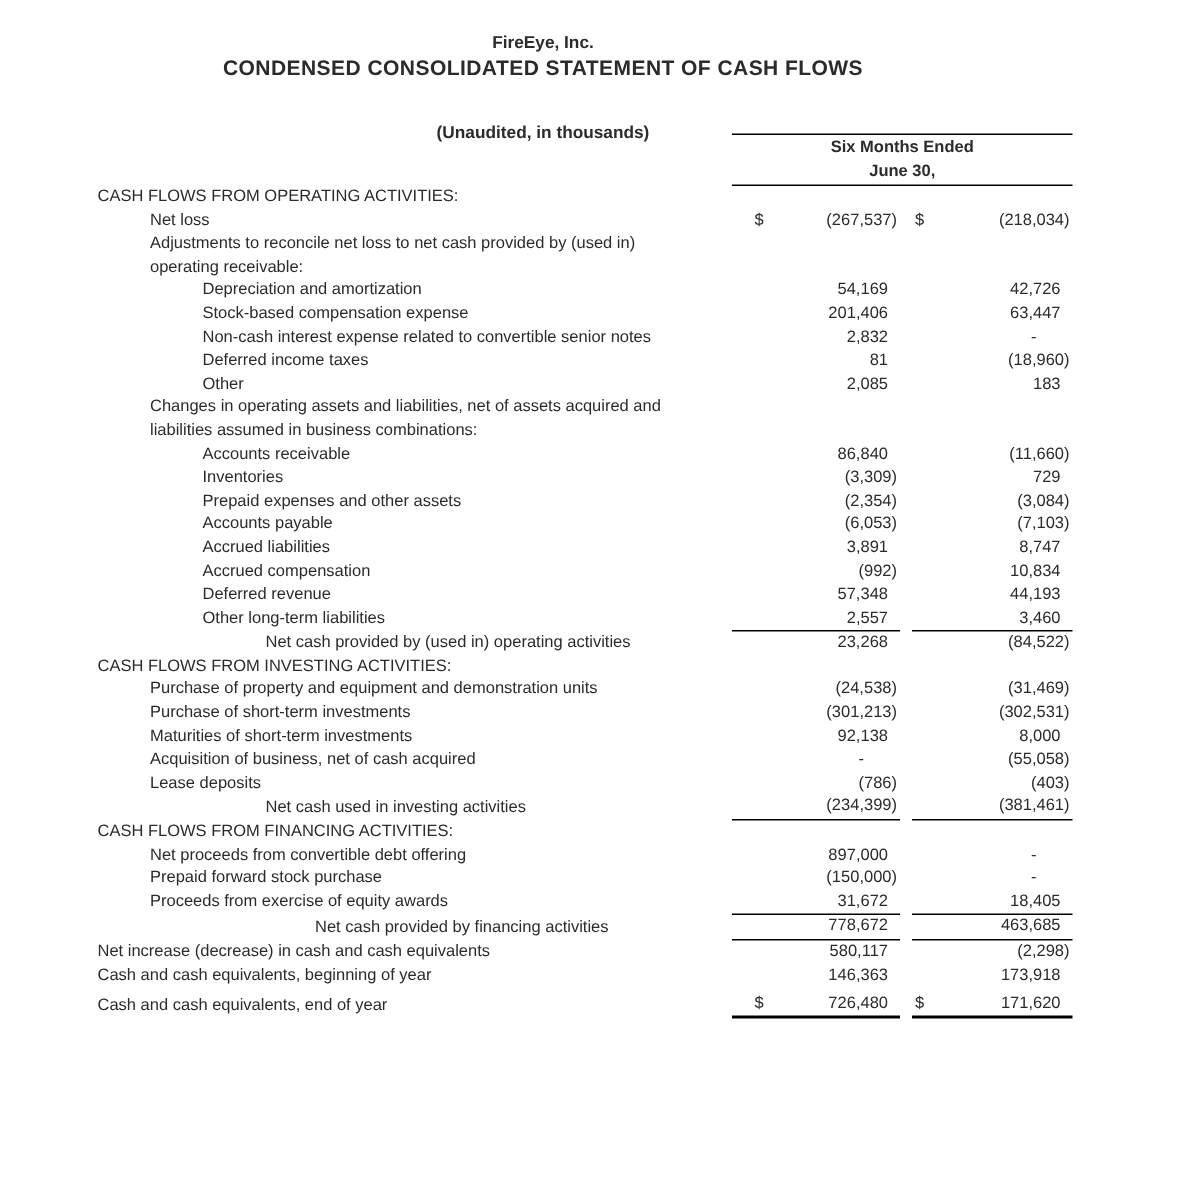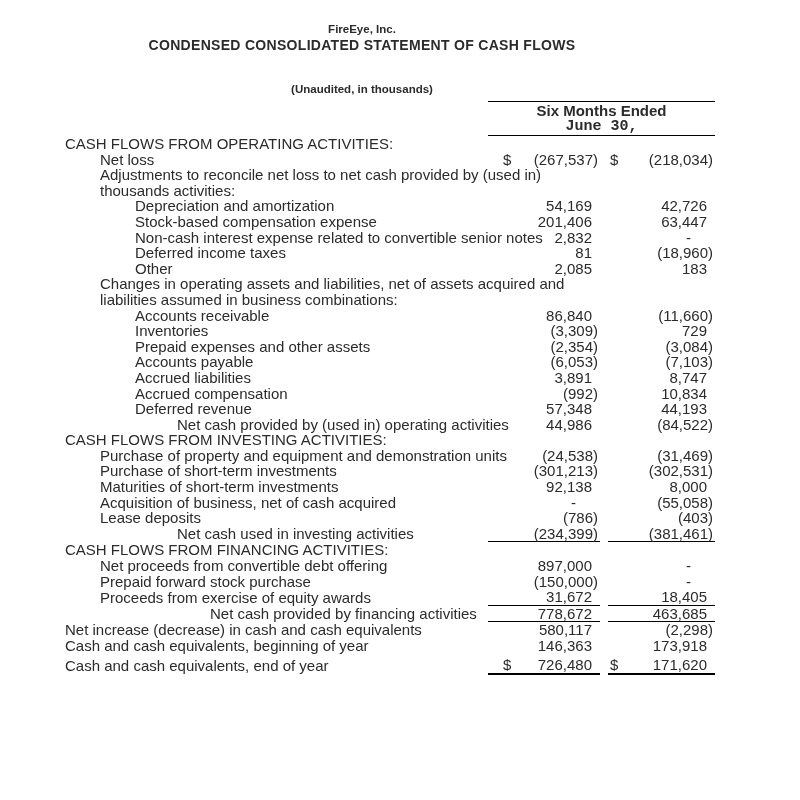--- a/index.html
+++ b/index.html
@@ -7,30 +7,30 @@
     width:800px; height:800px; background:#ffffff; position:relative;
     font-family:"Liberation Sans","DejaVu Sans",sans-serif; color:#2b2b2b;
     -webkit-font-smoothing:antialiased;
   }
   .title-block { position:absolute; top:21px; left:0; width:724px; text-align:center; font-weight:bold; }
   .title-block .l1 { font-size:11.5px; line-height:16px; }
   .title-block .l2 { font-size:14px;   line-height:16px; letter-spacing:.3px; }
   .title-block .l3 { font-size:11.5px; line-height:16px;margin-top:28px; }
 
   table.stmt {
-    position:absolute; left:60px; top:101px;
+    position:absolute; left:60px; top:89px;
     border-collapse:collapse; table-layout:fixed; width:655px;
-    font-size:15px; color:#2b2b2b;
+    font-size:11px; color:#2b2b2b;
   }
   td { padding:0; vertical-align:bottom; line-height:15.6px; }
 
   
   .hdr { font-weight:bold; text-align:center; }
   .bt  { border-top:1px solid #000; }
-  .bb  { border-bottom:1px solid #000;font-family:Liberation Mono, monospace; }
+  .bb  { border-bottom:1px solid #000; }
   tr.h1 td { height:17px; }
   tr.h2 td { height:16px; }
   tr.h3 td { height:21px; }
 
   
   tr.line td { height:15.6px; }
   tr.final-row td { height:19px; }
   .lbl { overflow:visible; }
   .lbl div { white-space:nowrap; }
   .ind0 { padding-left:5px;margin-left:34px; }
@@ -92,21 +92,21 @@
         </td>
         <td class="sym c1">$</td>
         <td class="amt paren">(267,537)</td>
         <td></td>
         <td class="sym c2">$</td>
         <td class="amt paren">(218,034)</td>
       </tr>
       <tr class="line">
         <td class="lbl ind1">
           <div>Adjustments to reconcile net loss to net cash provided by (used in)</div>
-          <div>thousands activities:</div>
+          <div>operating receivable:</div>
         </td>
         <td class="sym c1"></td>
         <td class="amt"></td>
         <td></td>
         <td class="sym c2"></td>
         <td class="amt"></td>
       </tr>
       <tr class="line">
         <td class="lbl ind2">
           <div>Depreciation and amortization</div>
@@ -232,25 +232,35 @@
         <td class="lbl ind2">
           <div>Deferred revenue</div>
         </td>
         <td class="sym c1"></td>
         <td class="amt">57,348</td>
         <td></td>
         <td class="sym c2"></td>
         <td class="amt">44,193</td>
       </tr>
       <tr class="line">
+        <td class="lbl ind2">
+          <div>Other long-term liabilities</div>
+        </td>
+        <td class="sym c1 rule"></td>
+        <td class="amt rule">2,557</td>
+        <td></td>
+        <td class="sym c2 rule"></td>
+        <td class="amt rule">3,460</td>
+      </tr>
+      <tr class="line">
         <td class="lbl ind3">
           <div>Net cash provided by (used in) operating activities</div>
         </td>
         <td class="sym c1"></td>
-        <td class="amt">44,986</td>
+        <td class="amt">23,268</td>
         <td></td>
         <td class="sym c2"></td>
         <td class="amt paren">(84,522)</td>
       </tr>
       <tr class="line">
         <td class="lbl ind0">
           <div>CASH FLOWS FROM INVESTING ACTIVITIES:</div>
         </td>
         <td class="sym c1"></td>
         <td class="amt"></td>

